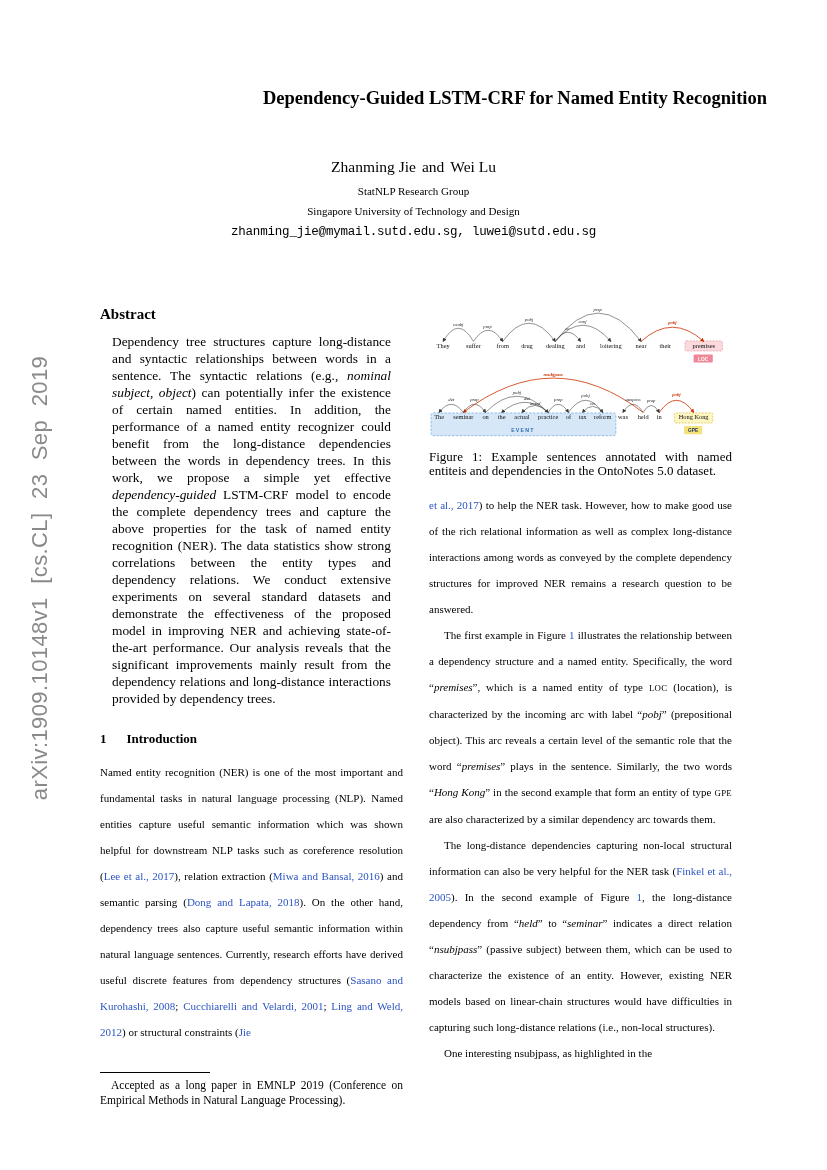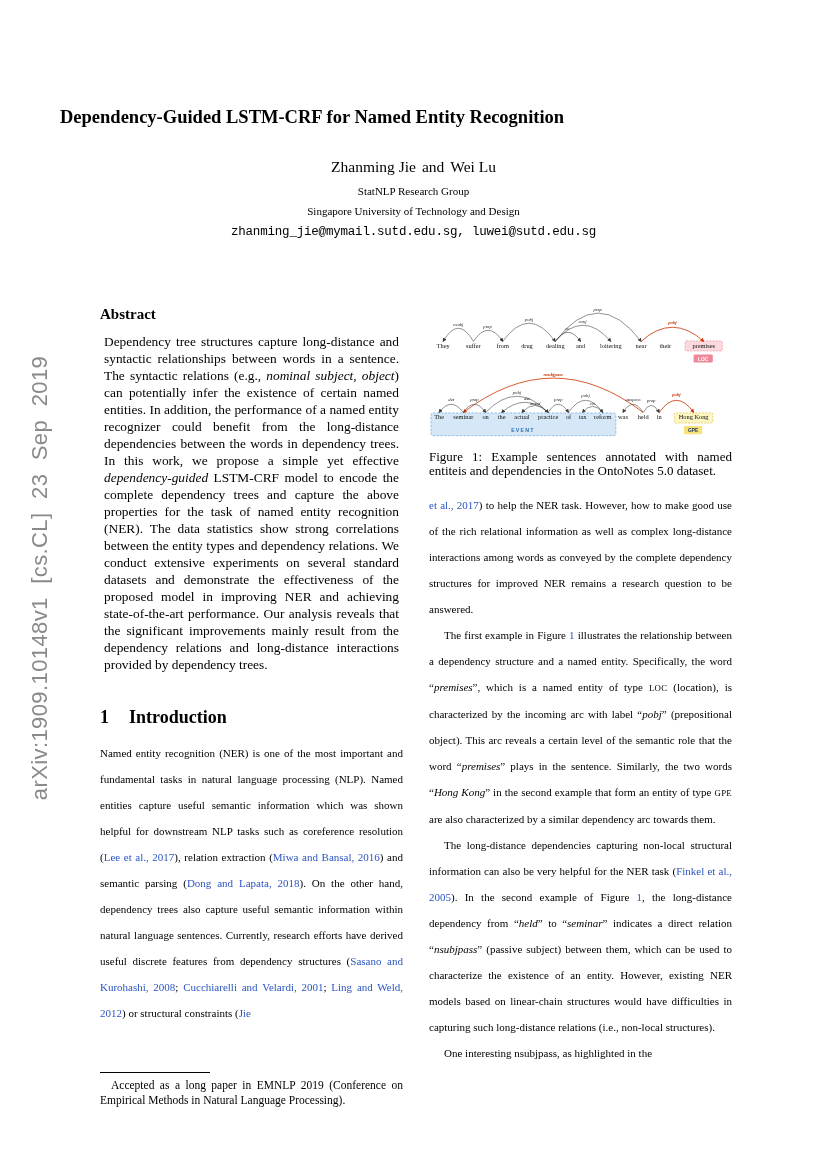--- a/index.html
+++ b/index.html
@@ -13,35 +13,35 @@
   .arxiv-watermark {
     position:absolute; top:578px; left:40px;
     transform:translate(-50%,-50%) rotate(-90deg);
     white-space:nowrap;
     font-family:"Liberation Sans", sans-serif;
     font-size:22px; color:#8a8a8a; letter-spacing:0.4px; word-spacing:7px;
   }
 
   .title {
     position:absolute; top:88px; left:60px; width:707px;
-    text-align:left; font-size:18.5px; font-weight:bold;margin-top:19px;
+    text-align:right; font-size:18.5px; font-weight:bold;
   }
   .authors { position:absolute; top:158px; left:60px; width:707px; text-align:center; }
   .author-names { font-size:15.5px; font-weight:normal; margin-bottom:5px; }
   .author-names span { margin:0 3px; }
   .affil { font-size:11px; line-height:20px; }
   .emails { font-family:"Liberation Mono", monospace; font-size:12.5px; margin-top:4px; letter-spacing:-0.2px;text-align:center; }
 
   .columns { position:absolute; top:300px; left:100px; width:632px; display:flex; gap:26px; }
   .col { width:303px; position:relative; height:815px; overflow:hidden; }
 
   .abstract-heading { font-size:15px; font-weight:bold; margin:6px 0 10px 0; }
-  .abstract-text { margin:0 4px; font-size:13.4px; line-height:17px; text-align:justify; }
-
-  .section-heading { margin-top:34px; margin-bottom:12px; font-size:18px; font-weight:bold; }
+  .abstract-text { margin:0 12px; font-size:13.4px; line-height:17px; text-align:justify; }
+
+  .section-heading { margin-top:24px; margin-bottom:12px; font-size:13px; font-weight:bold; }
   .section-heading .sec-num { margin-right:20px; }
 
   .body-text { font-size:11px; line-height:26px; text-align:justify; }
   .indent { text-indent:15px; }
 
   .seg-i { font-style:italic; }
   .seg-c { color:var(--cite, #2b55c0); }
   .seg-sc { font-size:0.8em; letter-spacing:0.3px; }
 
   .footnote {

